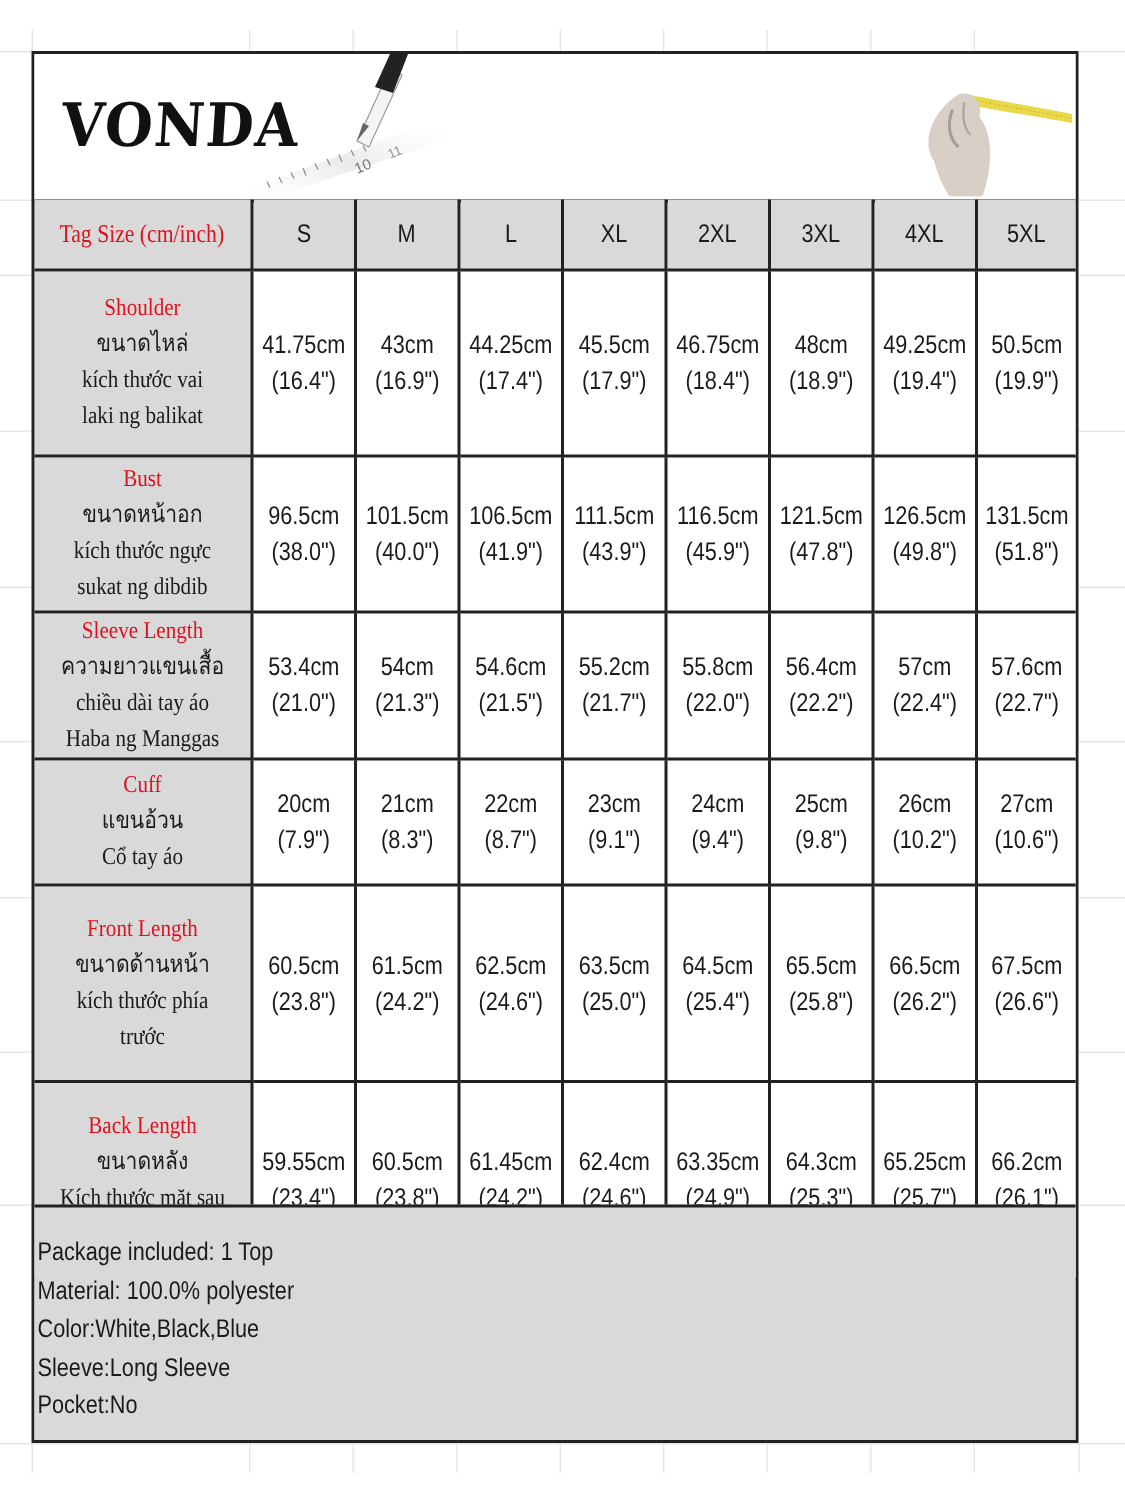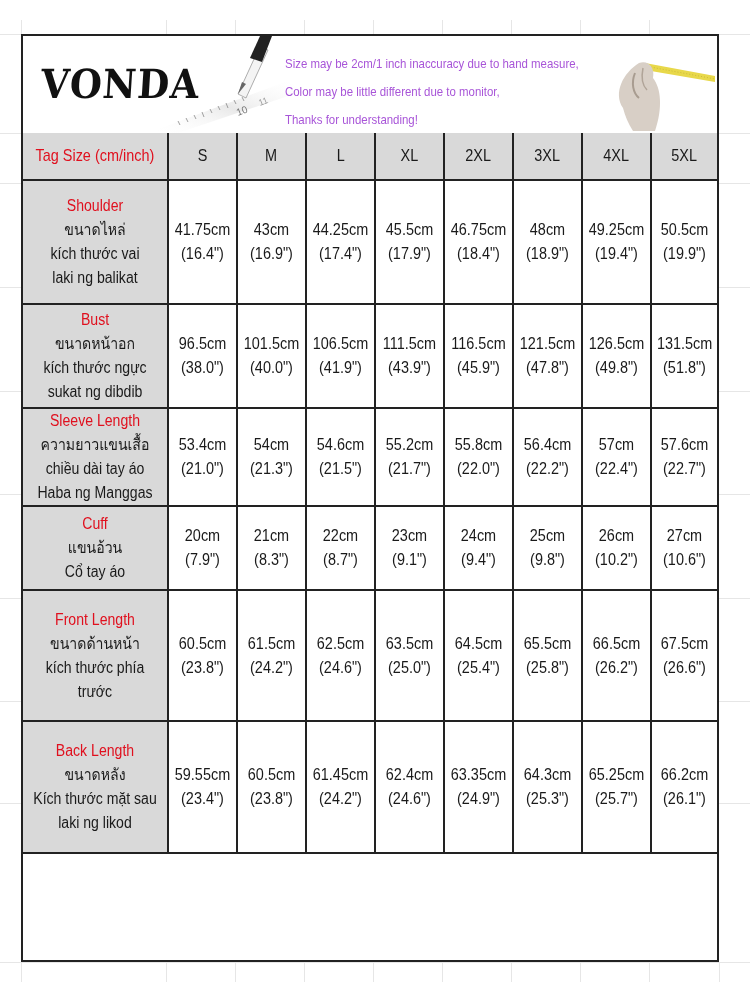--- a/index.html
+++ b/index.html
@@ -37,21 +37,21 @@
 
   table.size {
     position: absolute; left: 0; top: 97px; border-collapse: collapse;
     table-layout: fixed; width: 694px;
   }
   table.size td, table.size th {
     border: 2px solid #222; padding: 0; text-align: center; vertical-align: middle;
     font-weight: normal; overflow: hidden;
   }
   table.size tr:first-child th, table.size tr:first-child td { border-top: none; }
-  table.size th:first-child, table.size td:first-child { border-left: none; }
+  table.size th:first-child, table.size td:first-child { border-left: none; font-family: Liberation Serif, serif; }
   table.size th:last-child, table.size td:last-child { border-right: none; margin-top: 24px; }
 
   .hdr th { background: #d9d9d9; height: 46px; font-size: 17px; }
   .hdr .tag { color: #e0101e; font-size: 17px; }
   .hdr .sz span { display: inline-block; transform: scaleX(0.85); }
   .tag span { display: inline-block; transform: scaleX(0.85); white-space: nowrap; }
 
   .row td.label { background: #d9d9d9; font-size: 16px; line-height: 24px; }
   .row td.label .en { color: #e0101e; }
   .row td.label span { display: block; white-space: nowrap; transform: scaleX(0.88); }
@@ -128,25 +128,20 @@
         <line x1="96" y1="64" x2="98" y2="68"></line>
         <line x1="104" y1="61" x2="106" y2="65"></line>
       </g>
       <text x="100" y="80" font-size="10" fill="#777" transform="rotate(-22 100 80)" font-family="Liberation Sans, sans-serif">10</text>
       <text x="122" y="70" font-size="9" fill="#999" transform="rotate(-22 122 70)" font-family="Liberation Sans, sans-serif">11</text>
       <polygon points="100,58 122,10 130,14 108,62" fill="#f4f4f4" stroke="#999" stroke-width="0.8"></polygon>
       <polygon points="112,22 122,0 134,0 124,26" fill="#222"></polygon>
       <polygon points="100,58 104,46 108,48" fill="#666"></polygon>
     </svg>
 
-    <div class="notice">
-      <div class="notice-line">Size may be 2cm/1 inch inaccuracy due to hand measure,</div>
-      <div class="notice-line">Color may be little different due to monitor,</div>
-      <div class="notice-line">Thanks for understanding!</div>
-    </div>
 
     <svg class="hand-art" viewBox="0 0 132 93">
       <polygon points="62,25 132,38 132,44 62,32" fill="#e8d84a"></polygon>
       <line x1="62" y1="28" x2="132" y2="41" stroke="#b8a830" stroke-width="0.6" stroke-dasharray="1 2"></line>
       <path d="M40,70 C30,55 40,35 56,25 C66,22 72,30 70,40 C78,50 80,70 72,93 L50,93 C45,85 42,78 40,70 Z" fill="#d8cfc6"></path>
       <path d="M52,35 C48,45 50,55 56,60" stroke="#a89c90" stroke-width="2" fill="none"></path>
       <path d="M60,30 C58,40 60,48 64,52" stroke="#b0a498" stroke-width="1.5" fill="none"></path>
     </svg>
   </div>
 
@@ -415,13 +410,20 @@
             <span>(25.7")</span>
           </td>
       <td class="val">
             <span>66.2cm</span>
             <span>(26.1")</span>
           </td>
     </tr>
   </tbody>
     </table>
 
+  <div class="footer">
+    <div class="footer-line">Package included: 1 Top</div>
+    <div class="footer-line">Material: 100.0% polyester</div>
+    <div class="footer-line">Color:White,Black,Blue</div>
+    <div class="footer-line">Sleeve:Long Sleeve</div>
+    <div class="footer-line">Pocket:No</div>
+  </div>
 </div>
 
 </body></html>

